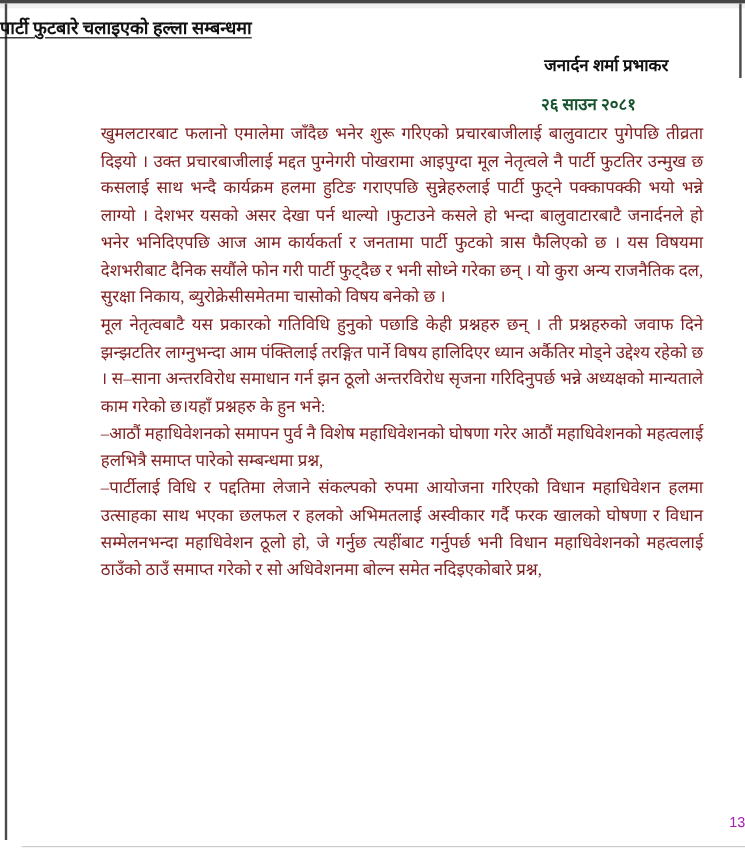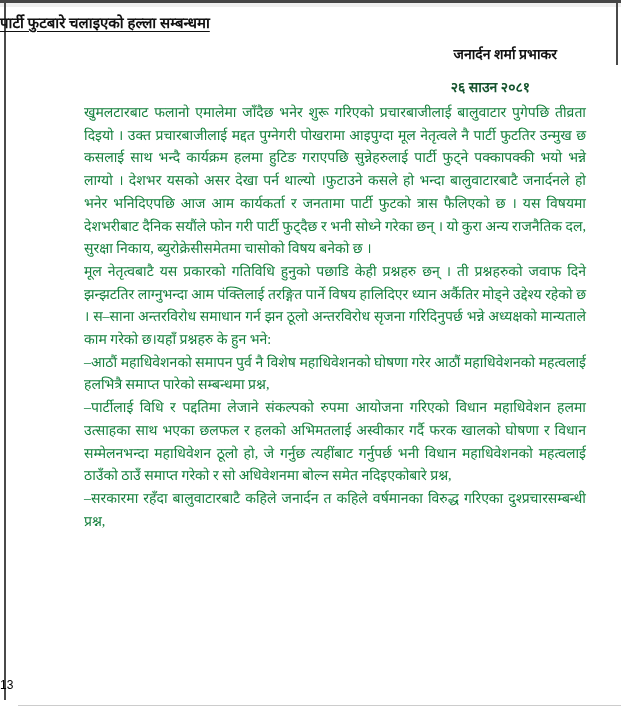--- a/index.html
+++ b/index.html
@@ -68,33 +68,33 @@
     font-weight: bold;
     color: #14532d;
   }
   .doc-body {
     position: absolute; top: 102px; left: 84px;
     width: 502px;
     font-size: 14px;
     line-height: 22.7px;
     text-align: justify;
     text-justify: inter-word;
-    color: #15803d;
+    color: #7f1d1d;
   }
   .doc-body p {
     margin: 0;
     padding: 0;
   }
   .page-number {
     position: absolute; top: 678px; left: 0;
     width: 621px;
-    text-align: left;
+    text-align: right;
     font-size: 12px;
     font-family: "Liberation Sans", "DejaVu Sans", sans-serif;
-    color: #000000;
+    color: #a21caf;
   }
 </style>
 </head>
 <body>
 
 <div class="page">
 
   <div class="edge-top"></div>
   <div class="edge-top-shade"></div>
   <div class="edge-left"></div>
@@ -105,18 +105,17 @@
 
   <div class="byline">जनार्दन शर्मा प्रभाकर</div>
 
   <div class="dateline">२६ साउन २०८१</div>
 
   <div class="doc-body">
     <p>खुमलटारबाट फलानो एमालेमा जाँदैछ भनेर शुरू गरिएको प्रचारबाजीलाई बालुवाटार पुगेपछि तीव्रता दिइयो । उक्त प्रचारबाजीलाई मद्दत पुग्नेगरी पोखरामा आइपुग्दा मूल नेतृत्वले नै पार्टी फुटतिर उन्मुख छ कसलाई साथ भन्दै कार्यक्रम हलमा हुटिङ गराएपछि सुन्नेहरुलाई पार्टी फुट्ने पक्कापक्की भयो भन्ने लाग्यो । देशभर यसको असर देखा पर्न थाल्यो ।फुटाउने कसले हो भन्दा बालुवाटारबाटै जनार्दनले हो भनेर भनिदिएपछि आज आम कार्यकर्ता र जनतामा पार्टी फुटको त्रास फैलिएको छ । यस विषयमा देशभरीबाट दैनिक सयौंले फोन गरी पार्टी फुट्दैछ र भनी सोध्ने गरेका छन् । यो कुरा अन्य राजनैतिक दल, सुरक्षा निकाय, ब्युरोक्रेसीसमेतमा चासोको विषय बनेको छ ।</p>
     <p>मूल नेतृत्वबाटै यस प्रकारको गतिविधि हुनुको पछाडि केही प्रश्नहरु छन् । ती प्रश्नहरुको जवाफ दिने झन्झटतिर लाग्नुभन्दा आम पंक्तिलाई तरङ्गित पार्ने विषय हालिदिएर ध्यान अर्कैतिर मोड्ने उद्देश्य रहेको छ । स–साना अन्तरविरोध समाधान गर्न झन ठूलो अन्तरविरोध सृजना गरिदिनुपर्छ भन्ने अध्यक्षको मान्यताले काम गरेको छ।यहाँ प्रश्नहरु के हुन भने:</p>
     <p>–आठौं महाधिवेशनको समापन पुर्व नै विशेष महाधिवेशनको घोषणा गरेर आठौं महाधिवेशनको महत्वलाई हलभित्रै समाप्त पारेको सम्बन्धमा प्रश्न,</p>
     <p>–पार्टीलाई विधि र पद्दतिमा लेजाने संकल्पको रुपमा आयोजना गरिएको विधान महाधिवेशन हलमा उत्साहका साथ भएका छलफल र हलको अभिमतलाई अस्वीकार गर्दै फरक खालको घोषणा र विधान सम्मेलनभन्दा महाधिवेशन ठूलो हो, जे गर्नुछ त्यहींबाट गर्नुपर्छ भनी विधान महाधिवेशनको महत्वलाई ठाउँको ठाउँ समाप्त गरेको र सो अधिवेशनमा बोल्न समेत नदिइएकोबारे प्रश्न,</p>
-    <p>–सरकारमा रहँदा बालुवाटारबाटै कहिले जनार्दन त कहिले वर्षमानका विरुद्ध गरिएका दुश्प्रचारसम्बन्धी प्रश्न,</p>
   </div>
 
   <div class="page-number">13</div>
 
 </div>
 
 </body></html>

